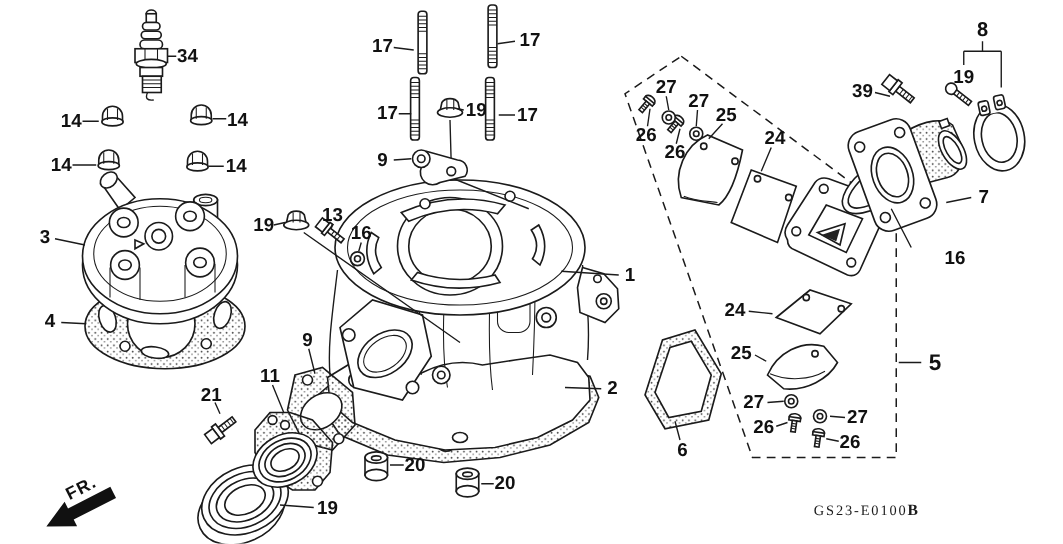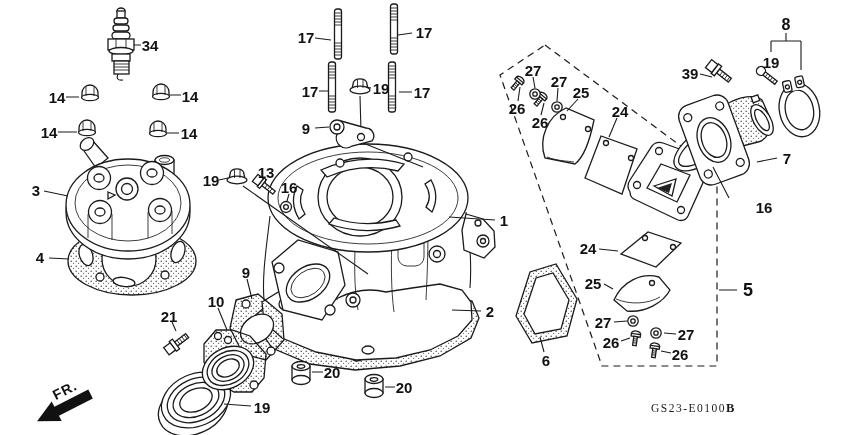--- a/index.html
+++ b/index.html
@@ -369,21 +369,21 @@
   <div class="co" style="left:310px;top:91px">17</div>
   <div class="co" style="left:422px;top:92px">17</div>
   <div class="co" style="left:381px;top:88px">19</div>
   <div class="co" style="left:306px;top:128px">9</div>
   <div class="co" style="left:211px;top:180px">19</div>
   <div class="co" style="left:266px;top:172px">13</div>
   <div class="co" style="left:289px;top:187px">16</div>
   <div class="co" style="left:504px;top:220px">1</div>
   <div class="co" style="left:490px;top:311px">2</div>
   <div class="co" style="left:246px;top:272px">9</div>
-  <div class="co" style="left:216px;top:301px">10</div>
+  <div class="co" style="left:216px;top:301px">11</div>
   <div class="co" style="left:169px;top:316px">21</div>
   <div class="co" style="left:262px;top:407px">19</div>
   <div class="co" style="left:332px;top:372px">20</div>
   <div class="co" style="left:404px;top:387px">20</div>
   <div class="co" style="left:546px;top:360px">6</div>
   <div class="co" style="left:533px;top:70px">27</div>
   <div class="co" style="left:559px;top:81px">27</div>
   <div class="co" style="left:517px;top:108px">26</div>
   <div class="co" style="left:540px;top:122px">26</div>
   <div class="co" style="left:581px;top:92px">25</div>

